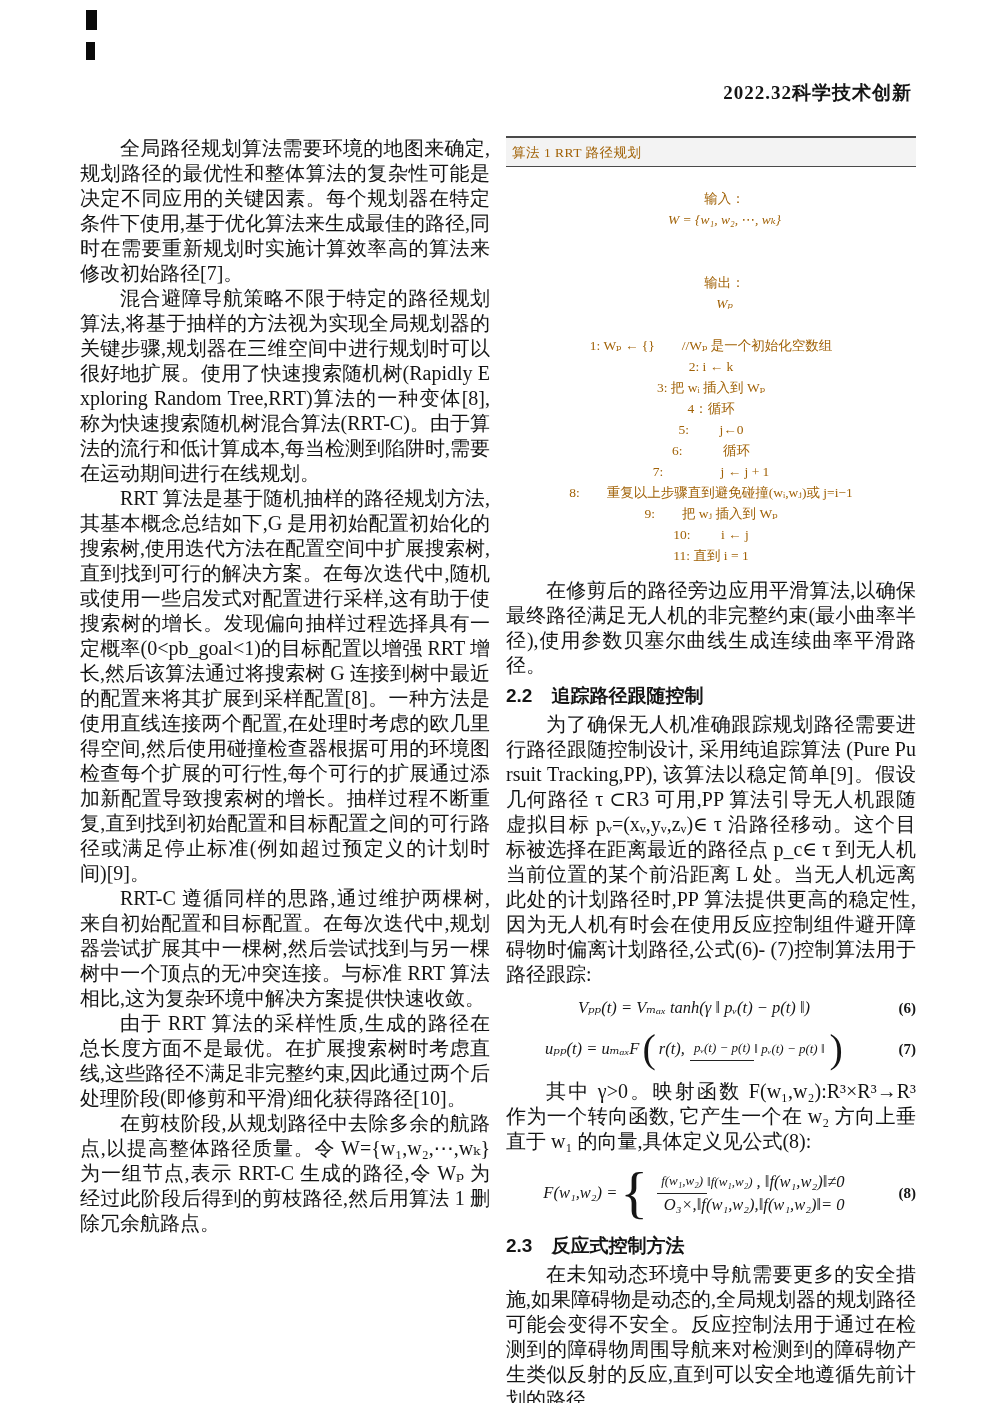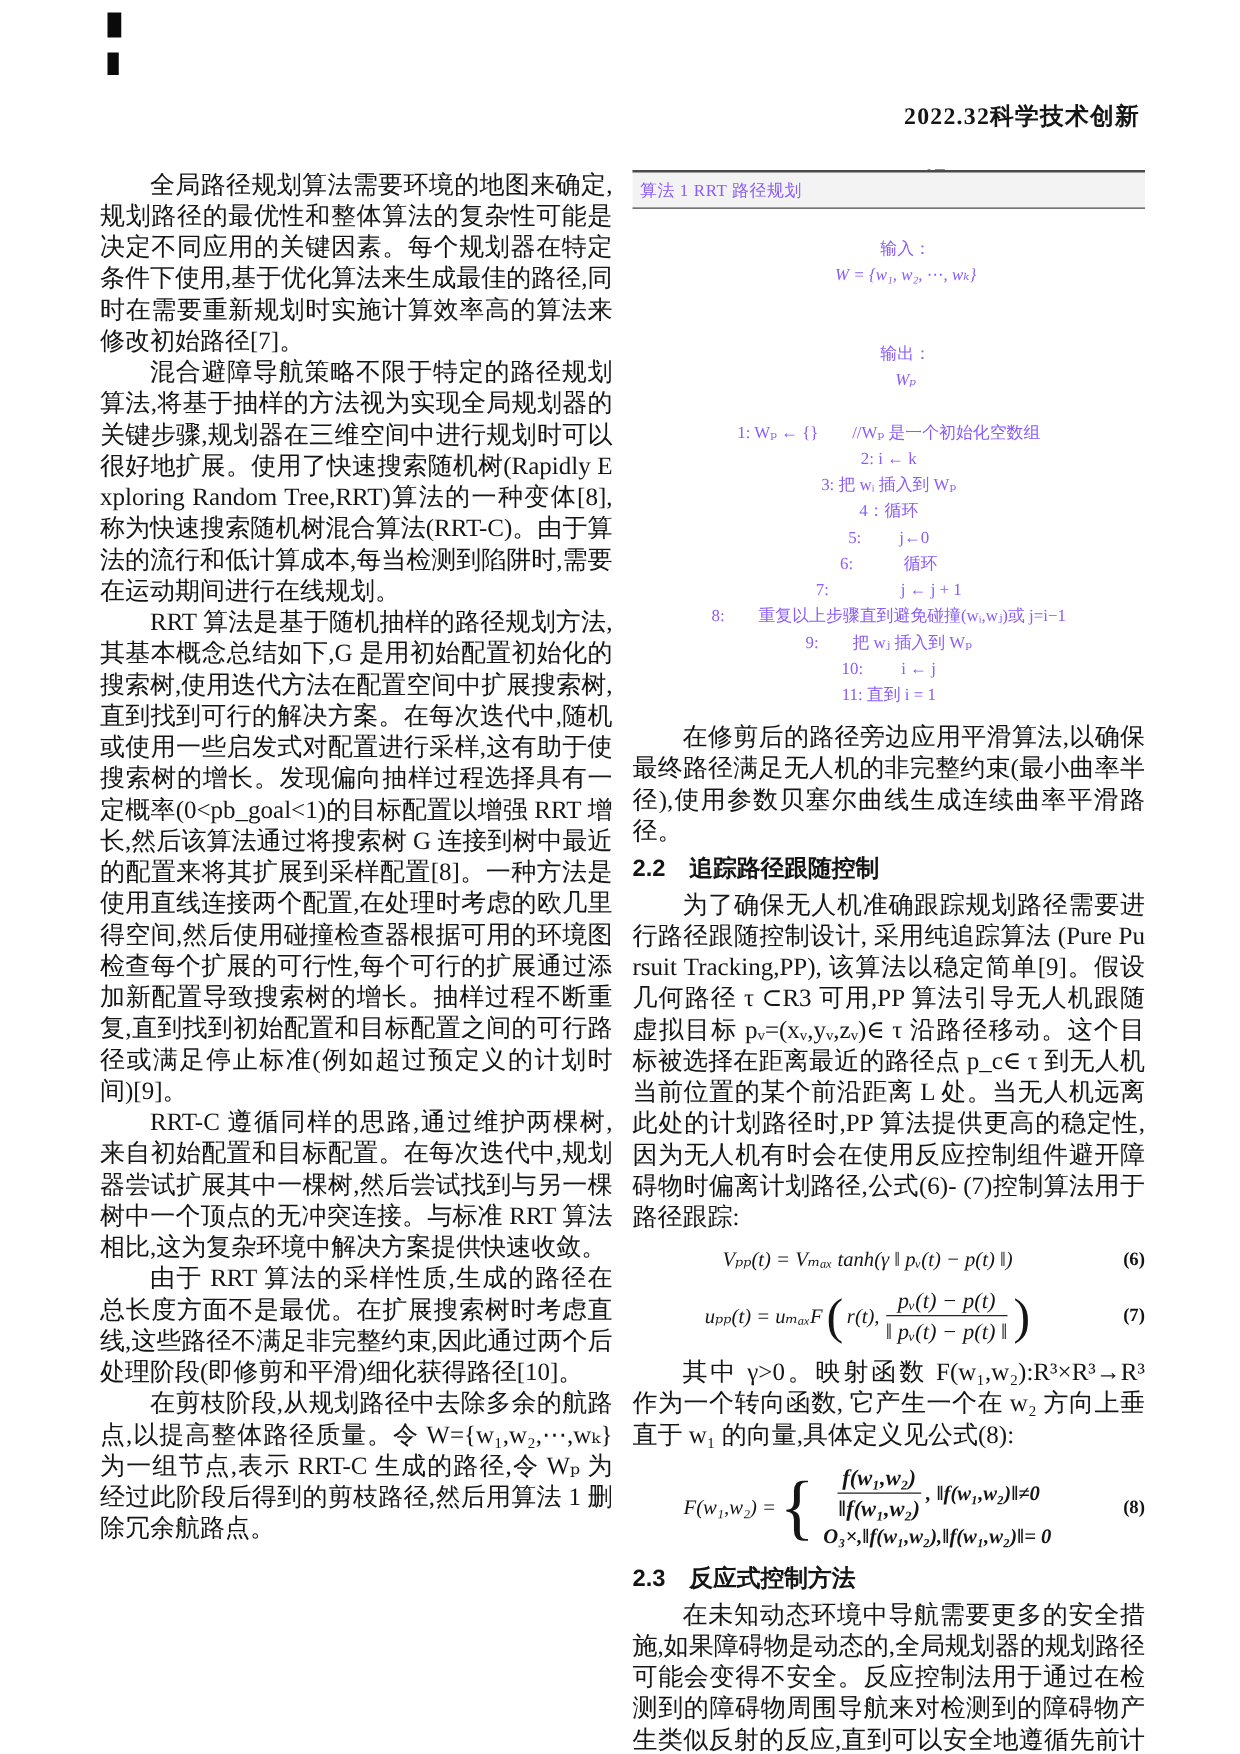--- a/index.html
+++ b/index.html
@@ -24,21 +24,21 @@
     display:flex;gap:16px;
   }
   .col{width:410px;}
   .para{
     font-size:20px;line-height:25px;
     text-align:justify;text-indent:2em;
     margin:0;word-break:break-all;
   }
   
   .algo{
-    font-size:13.5px;line-height:21px;color:#8b5cf6;
+    font-size:13.5px;line-height:21px;color:#a16207;
     margin-bottom:12px;
   }
   .algo-title{
     border-top:2px solid #4a4a4a;
     border-bottom:1px solid #4a4a4a;
     background:#f3f3f3;
     padding:4px 6px 3px 6px;
     letter-spacing:.5px;
   }
   .algo-io,.algo-line{padding:0 4px;white-space:pre-wrap;font-style:italic;text-align:center;}
@@ -49,26 +49,26 @@
     margin:4px 0 2px 0;
   }
   
   .eq{
     display:flex;align-items:center;
     font-style:italic;font-size:16.5px;line-height:22px;
     margin:10px 0;
   }
   .eq .eq-body{flex:1;display:flex;justify-content:center;align-items:center;gap:3px;}
   .eq-num{font-style:normal;font-weight:bold;font-size:15px;width:34px;text-align:right;}
-  .frac{display:inline-flex;flex-direction:column;text-align:center;margin:0 2px;font-size:18px;}
+  .frac{display:inline-flex;flex-direction:row;text-align:center;margin:0 2px;font-size:13px;}
   .frac .num{border-bottom:1.4px solid #222;padding:0 4px 1px 4px;}
   .frac .den{padding-top:1px;}
   .paren{font-size:40px;font-weight:300;font-style:normal;line-height:40px;}
   .brace{font-size:58px;font-weight:300;font-style:normal;line-height:58px;margin-right:4px;}
-  .cases{display:flex;flex-direction:column;gap:0;align-items:center;font-weight:bold;}
+  .cases{display:flex;flex-direction:column;gap:0;align-items:flex-end;}
   .case-row{display:flex;align-items:center;gap:2px;}
 </style>
 </head>
 <body>
 
 <div class="scan-mark scan-mark-1"></div>
 <div class="scan-mark scan-mark-2"></div>
 
 <div class="page-header">
   <span>2022.32科学技术创新</span>

